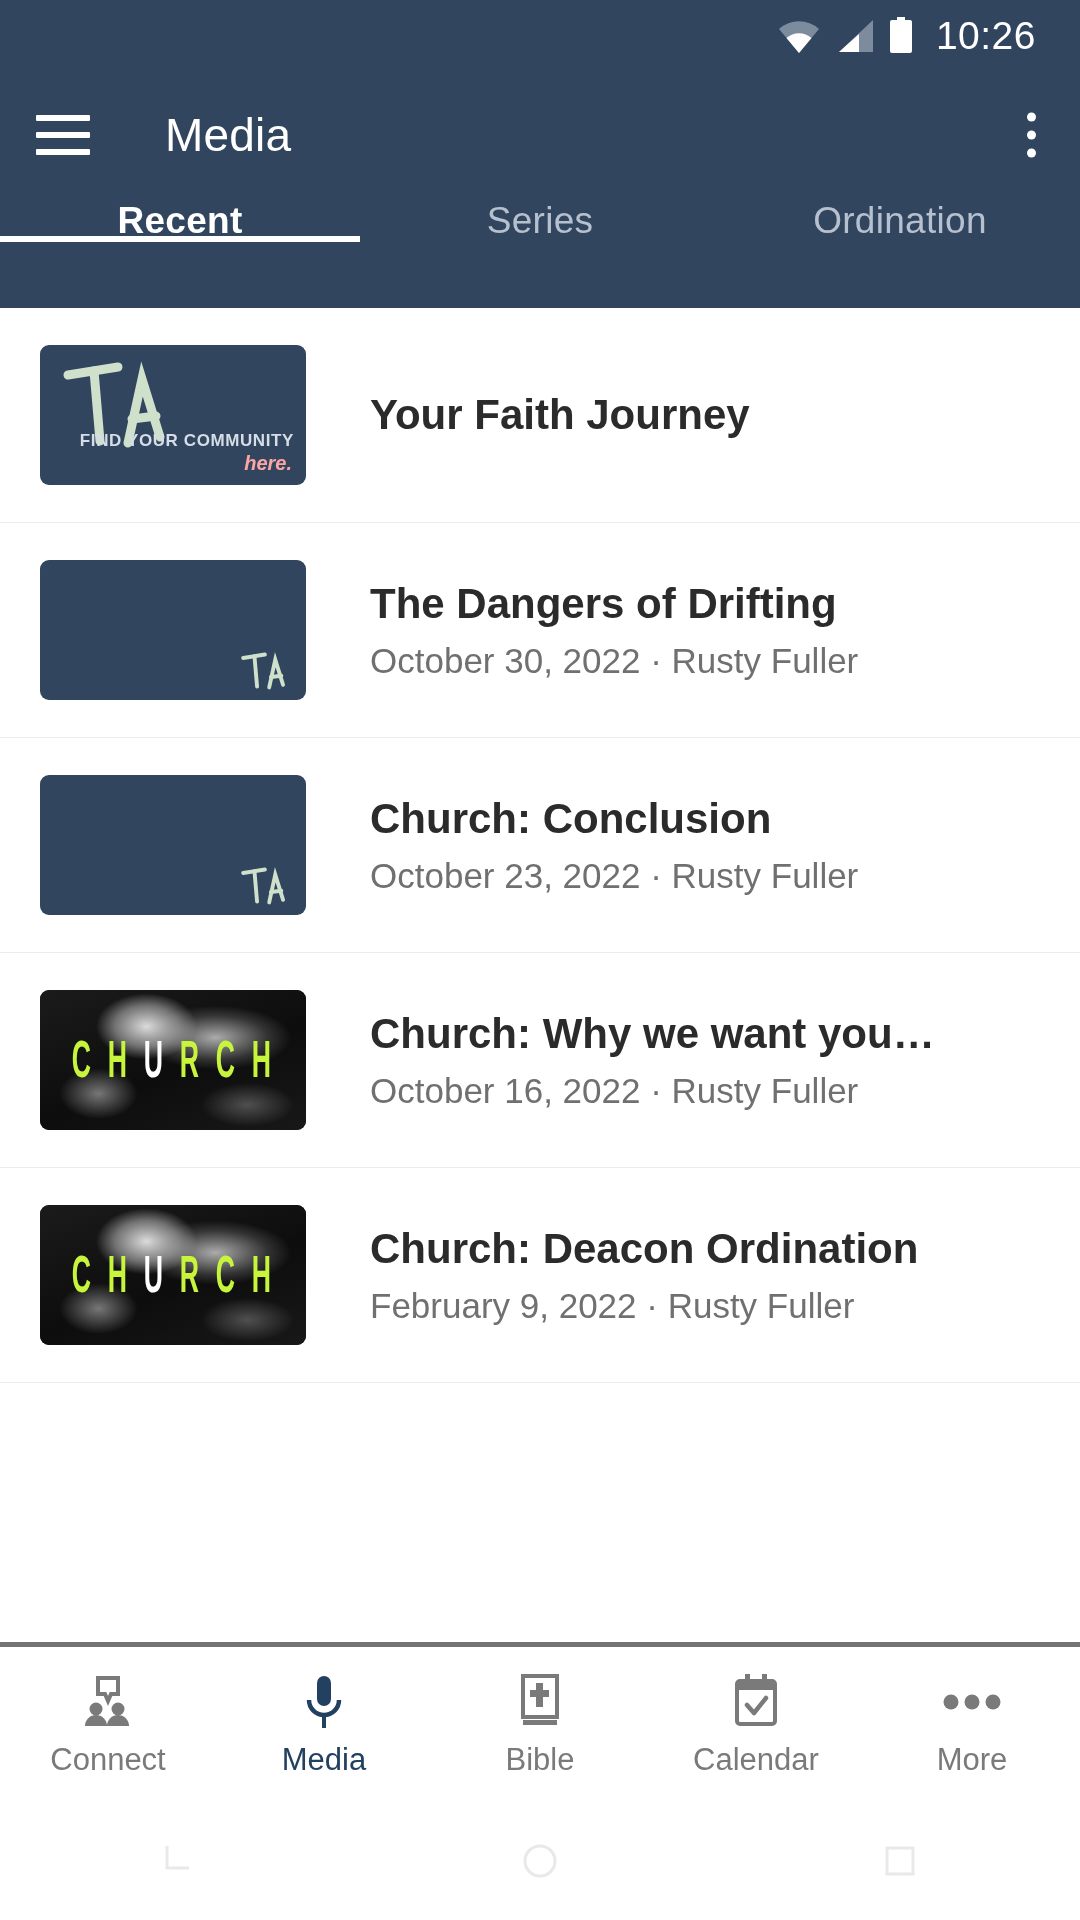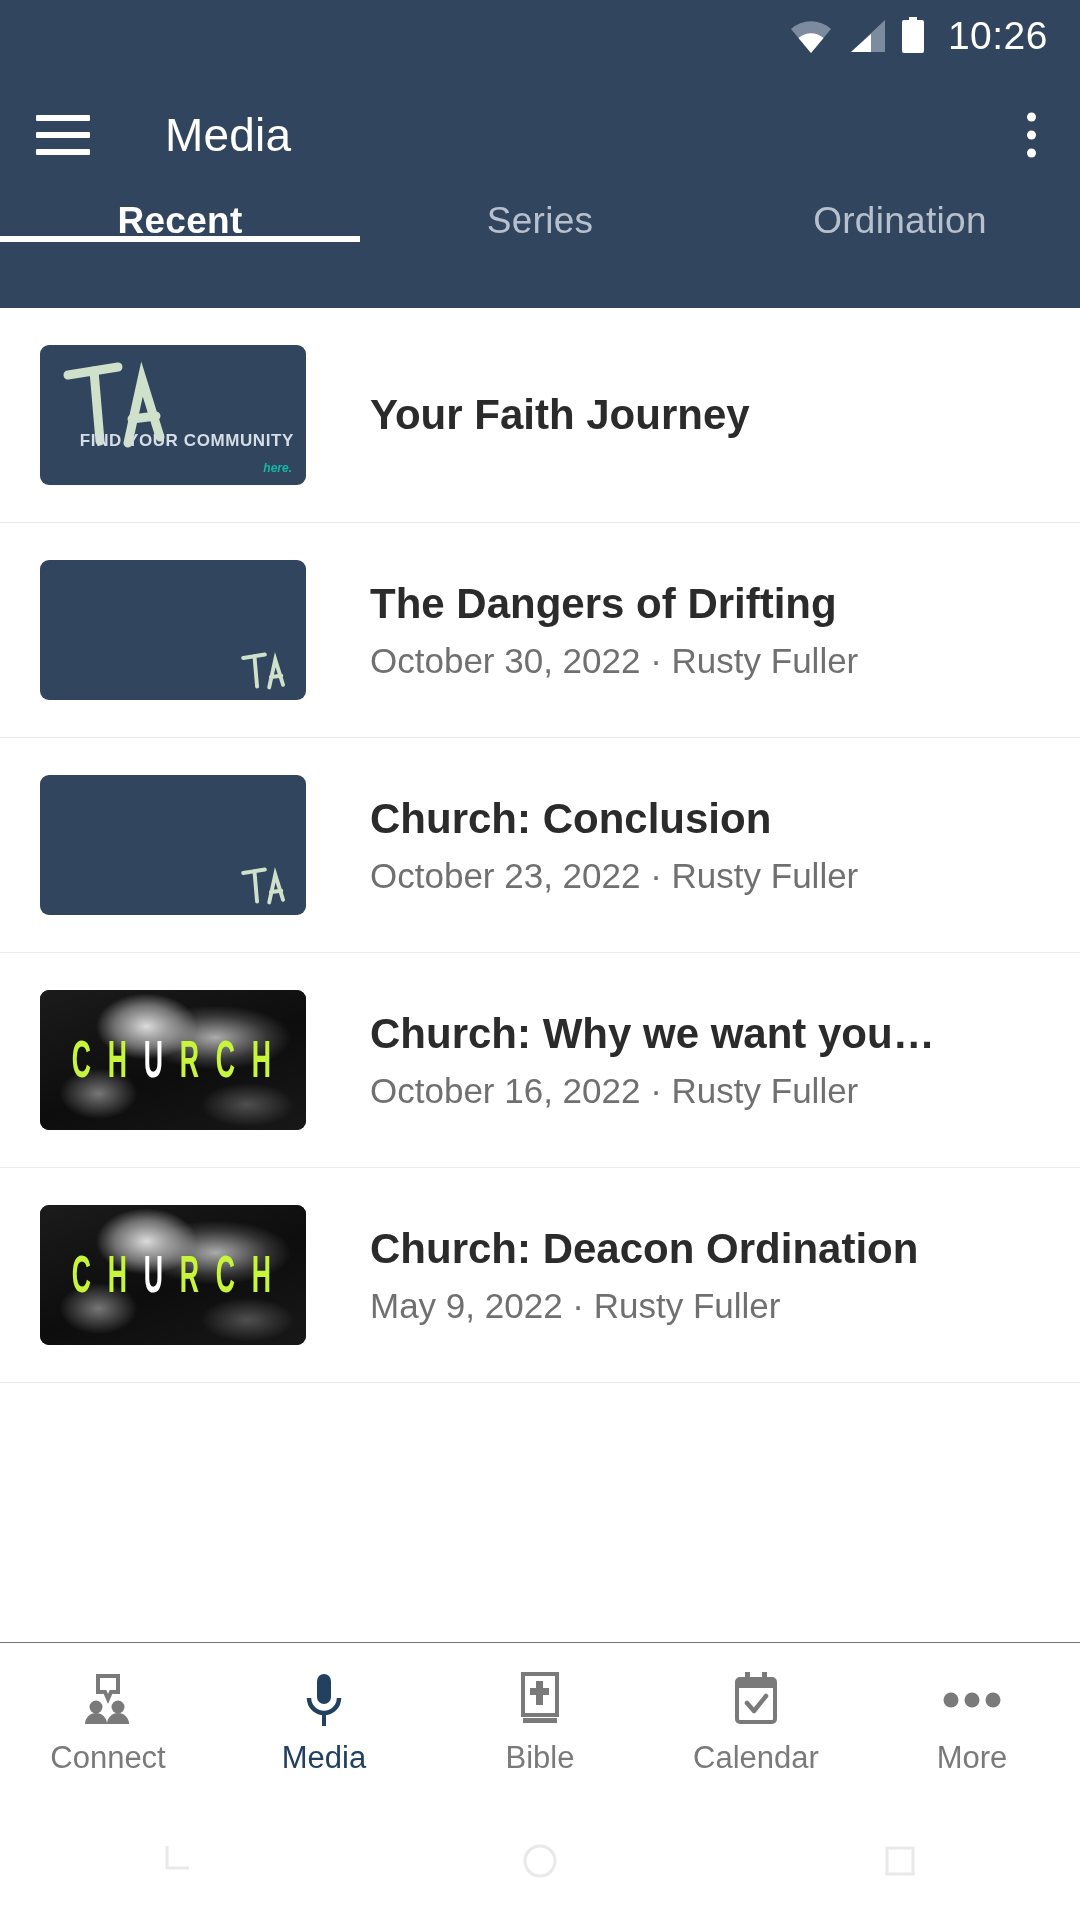--- a/index.html
+++ b/index.html
@@ -7,21 +7,21 @@
     width:1080px; height:1920px;
     font-family:"Liberation Sans", sans-serif;
     background:#ffffff;
     overflow:hidden;
   }
 
   
   .status-bar{
     height:70px; background:#31455f;
     display:flex; align-items:center; justify-content:flex-end;
-    padding-right:32px; gap:14px;
+    padding-right:44px; gap:14px;
   }
   .status-icons{ display:flex; align-items:flex-end; gap:13px; }
   .wifi-icon, .signal-icon, .battery-icon{ display:block; }
   .status-clock{
     color:#ffffff; font-size:39px; letter-spacing:0.5px;
     font-weight:400; margin-left:8px; line-height:1;
   }
 
   
   .app-bar{
@@ -93,21 +93,21 @@
   .thumb-ta-full .ta-mark{
     position:absolute; left:16px; top:8px; width:120px; height:95px;
   }
   .thumb-ta-full .ta-tag{
     position:absolute; right:12px; bottom:34px;
     font-size:17px; letter-spacing:0.6px; color:#d6dde6; font-weight:600;
     white-space:nowrap;
   }
   .thumb-ta-full .ta-here{
     position:absolute; right:14px; bottom:10px;
-    font-size:12px; color:#14b8a6; font-weight:700; font-style:italic;
+    font-size:20px; color:#fca5a5; font-weight:700; font-style:italic;
   }
   .thumb-ta-small .ta-mark-sm{
     position:absolute; right:16px; bottom:10px; width:52px; height:42px;
   }
 
   .thumb-church{
     background:#14532d;
   }
   .church-fog{
     position:absolute; inset:0;
@@ -127,21 +127,21 @@
     color:#c7f53c; line-height:1;
     transform-origin:center;
   }
   .church-word span{ display:inline-block; transform:scaleX(0.62) scaleY(1.22); }
   .church-word .wht{ color:#ffffff; }
 
   
   .bottom-nav{
     position:absolute; left:0; right:0; bottom:118px;
     height:160px; background:#ffffff;
-    border-top:1px solid #737373;
+    border-top:5px solid #737373;
     display:flex; align-items:center;
   }
   .nav-item{
     flex:1; display:flex; flex-direction:column;
     align-items:center; justify-content:center; gap:14px; cursor:pointer;
   }
   .nav-icon{ height:56px; display:flex; align-items:center; justify-content:center; }
   .nav-label{ font-size:31px; color:#7a7a7a; line-height:1; }
   .nav-item.active .nav-label{ color:#22405f; }
 
@@ -269,21 +269,21 @@
 
   <div class="media-row">
     <div class="thumb thumb-church">
       <div class="church-fog"></div>
       <div class="church-word">
         <span>C</span><span>H</span><span class="wht">U</span><span>R</span><span>C</span><span>H</span>
       </div>
     </div>
     <div class="row-text">
       <div class="row-title">Church: Deacon Ordination</div>
-      <div class="row-sub">May 9, 2022 · Rusty Fuller</div>
+      <div class="row-sub">February 9, 2022 · Rusty Fuller</div>
     </div>
   </div>
 
 </div>
 
 <div class="bottom-nav">
 
   <div class="nav-item">
     <div class="nav-icon">
       <svg width="54" height="52" viewBox="0 0 54 52">

